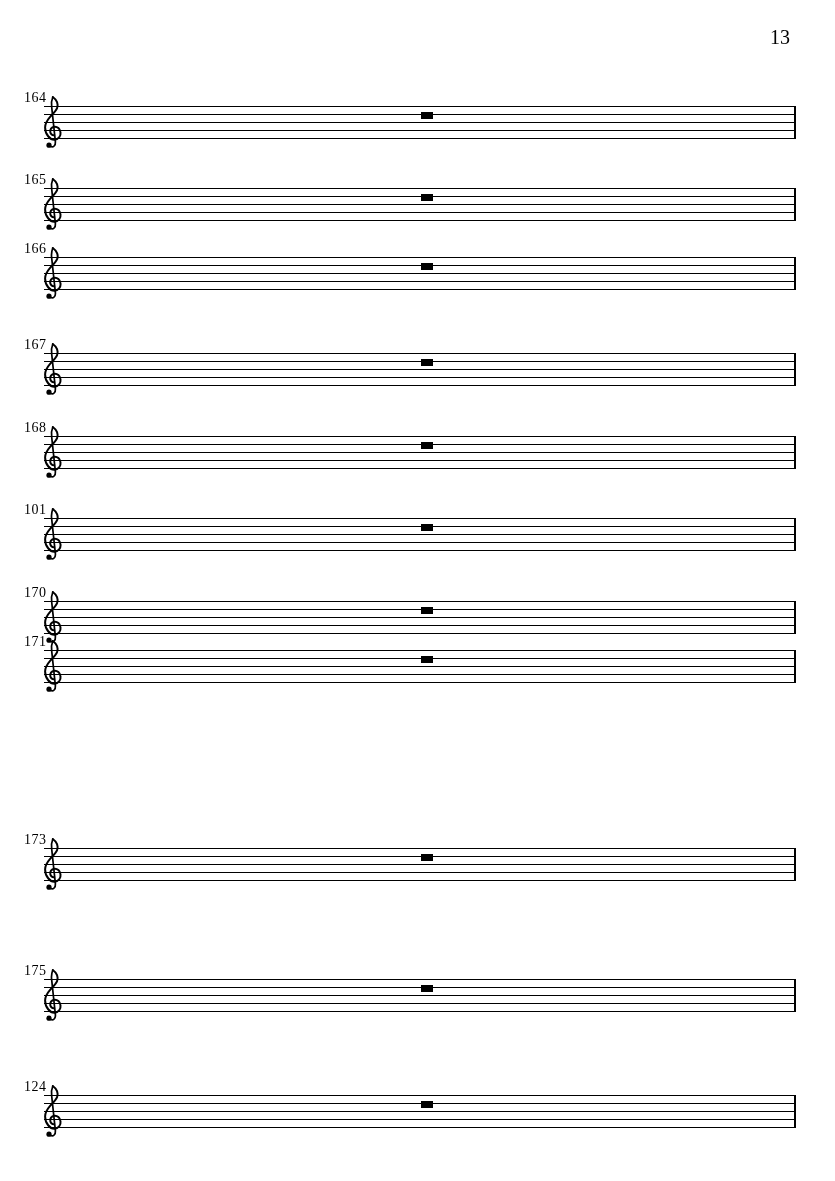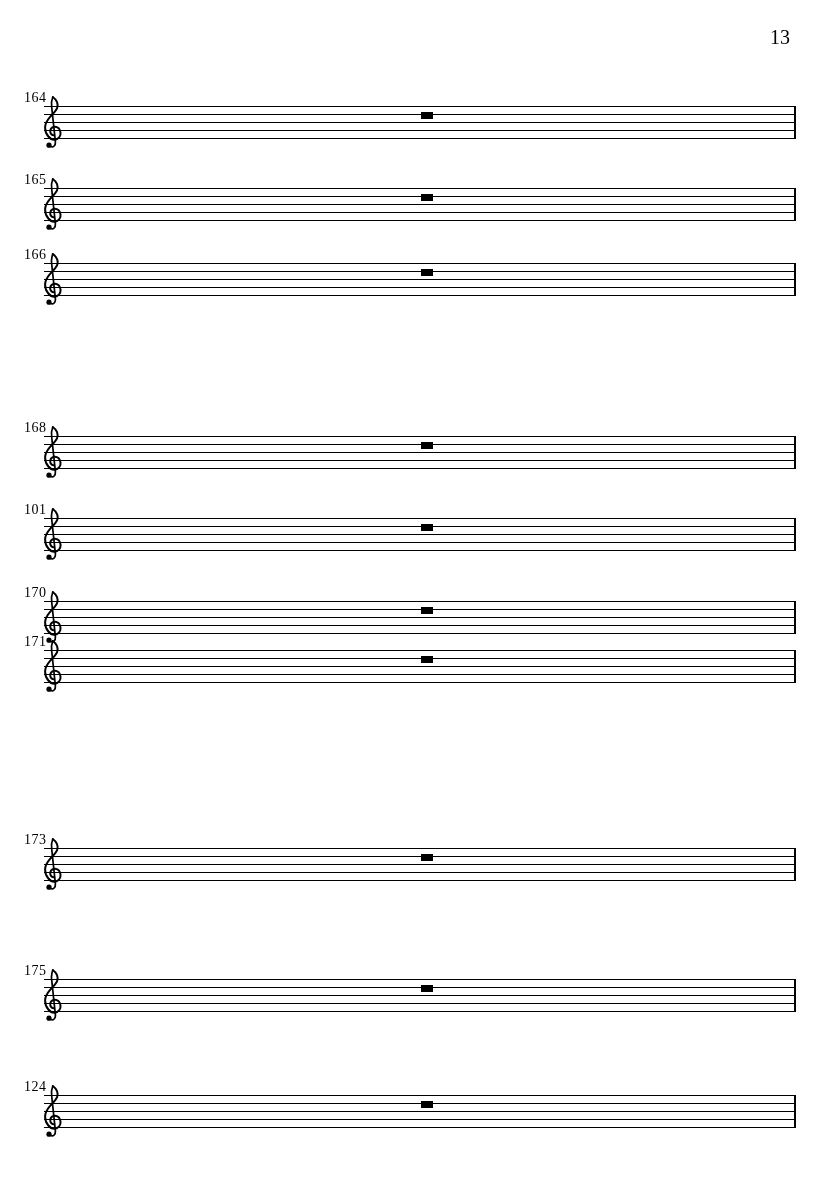--- a/index.html
+++ b/index.html
@@ -121,38 +121,55 @@
       <div class="barline-right"></div>
       <svg class="clef" viewBox="0 0 19 54" xmlns="http://www.w3.org/2000/svg" aria-hidden="true">
         <path d="M 8.8 1 C 12.8 3.8, 14.7 8.4, 13.1 12.2 C 11.9 15.1, 8.9 17.6, 6.1 20.8 C 3.4 23.9, 1.1 27.2, 1.1 31.4 C 1.1 38.2, 6.1 44.1, 10.7 43.7 C 15.1 43.3, 16.9 39.5, 16.5 36.3 C 16.1 32.9, 13.3 30.3, 10.3 30.7 C 7.5 31.1, 5.7 33.7, 6.3 36.3 C 6.8 38.4, 8.6 39.6, 10.2 39.1" fill="none" stroke="#000" stroke-width="2" stroke-linecap="round"></path>
         <path d="M 8.8 1 C 7.4 4.4, 7.2 7.6, 7.7 11.2 L 11.4 45.8 C 11.7 49.4, 9.3 51.8, 6.7 50.6" fill="none" stroke="#000" stroke-width="1.7" stroke-linecap="round"></path>
         <circle cx="5" cy="49.2" r="2.6" fill="#000"></circle>
       </svg>
       <div class="whole-rest"></div>
     </div>
   </div>
 
-  <div class="system" style="top: 245px; text-align: center;">
+  <div class="system" style="top: 239px; text-align: center;">
     <div class="measure-number">166</div>
     <div class="staff">
       <div class="staff-line"></div>
       <div class="staff-line"></div>
       <div class="staff-line"></div>
       <div class="staff-line"></div>
       <div class="staff-line"></div>
       <div class="barline-right"></div>
       <svg class="clef" viewBox="0 0 19 54" xmlns="http://www.w3.org/2000/svg" aria-hidden="true">
         <path d="M 8.8 1 C 12.8 3.8, 14.7 8.4, 13.1 12.2 C 11.9 15.1, 8.9 17.6, 6.1 20.8 C 3.4 23.9, 1.1 27.2, 1.1 31.4 C 1.1 38.2, 6.1 44.1, 10.7 43.7 C 15.1 43.3, 16.9 39.5, 16.5 36.3 C 16.1 32.9, 13.3 30.3, 10.3 30.7 C 7.5 31.1, 5.7 33.7, 6.3 36.3 C 6.8 38.4, 8.6 39.6, 10.2 39.1" fill="none" stroke="#000" stroke-width="2" stroke-linecap="round"></path>
         <path d="M 8.8 1 C 7.4 4.4, 7.2 7.6, 7.7 11.2 L 11.4 45.8 C 11.7 49.4, 9.3 51.8, 6.7 50.6" fill="none" stroke="#000" stroke-width="1.7" stroke-linecap="round"></path>
         <circle cx="5" cy="49.2" r="2.6" fill="#000"></circle>
       </svg>
       <div class="whole-rest"></div>
     </div>
   </div>
 
+  <div class="system" style="top: 335px;">
+    <div class="measure-number">167</div>
+    <div class="staff">
+      <div class="staff-line"></div>
+      <div class="staff-line"></div>
+      <div class="staff-line"></div>
+      <div class="staff-line"></div>
+      <div class="staff-line"></div>
+      <div class="barline-right"></div>
+      <svg class="clef" viewBox="0 0 19 54" xmlns="http://www.w3.org/2000/svg" aria-hidden="true">
+        <path d="M 8.8 1 C 12.8 3.8, 14.7 8.4, 13.1 12.2 C 11.9 15.1, 8.9 17.6, 6.1 20.8 C 3.4 23.9, 1.1 27.2, 1.1 31.4 C 1.1 38.2, 6.1 44.1, 10.7 43.7 C 15.1 43.3, 16.9 39.5, 16.5 36.3 C 16.1 32.9, 13.3 30.3, 10.3 30.7 C 7.5 31.1, 5.7 33.7, 6.3 36.3 C 6.8 38.4, 8.6 39.6, 10.2 39.1" fill="none" stroke="#000" stroke-width="2" stroke-linecap="round"></path>
+        <path d="M 8.8 1 C 7.4 4.4, 7.2 7.6, 7.7 11.2 L 11.4 45.8 C 11.7 49.4, 9.3 51.8, 6.7 50.6" fill="none" stroke="#000" stroke-width="1.7" stroke-linecap="round"></path>
+        <circle cx="5" cy="49.2" r="2.6" fill="#000"></circle>
+      </svg>
+      <div class="whole-rest"></div>
+    </div>
+  </div>
 
   <div class="system" style="top: 418px;">
     <div class="measure-number">168</div>
     <div class="staff">
       <div class="staff-line"></div>
       <div class="staff-line"></div>
       <div class="staff-line"></div>
       <div class="staff-line"></div>
       <div class="staff-line"></div>
       <div class="barline-right"></div>

